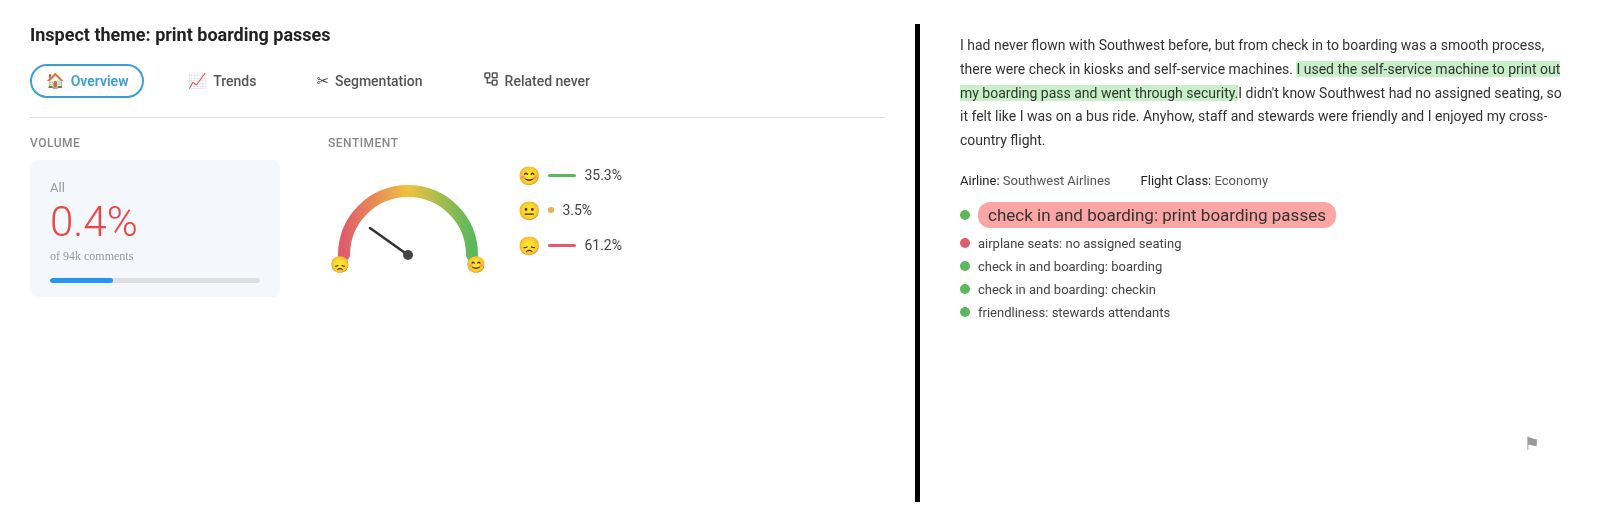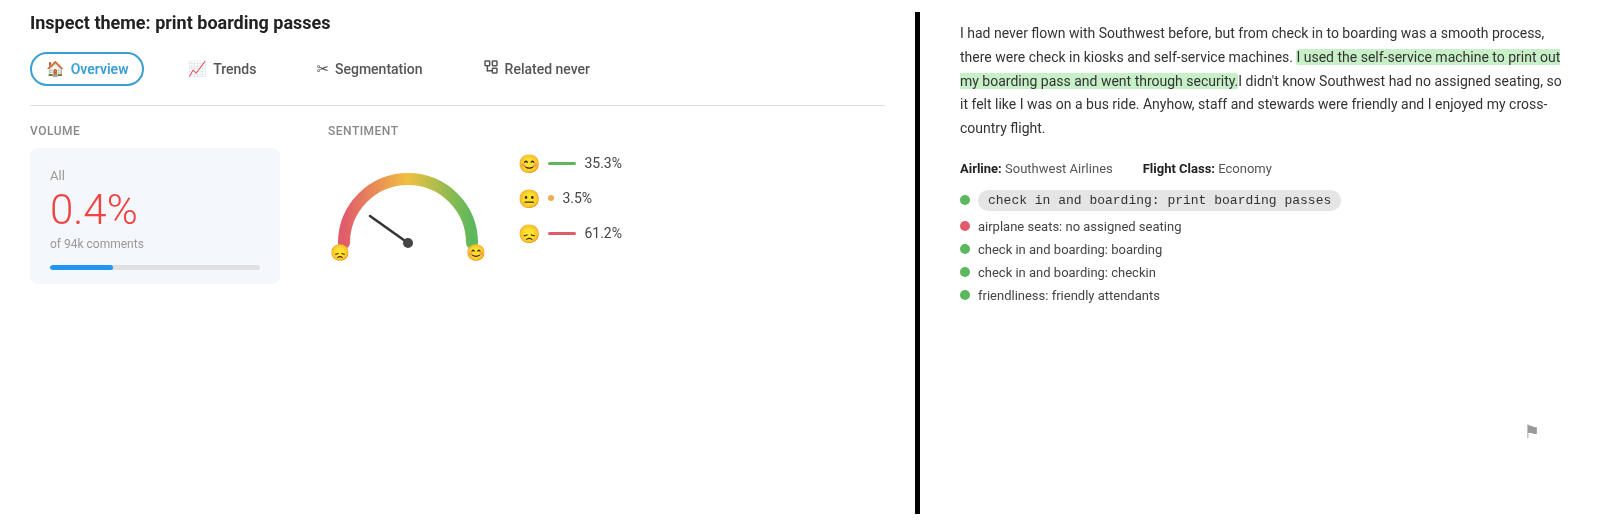--- a/index.html
+++ b/index.html
@@ -6,21 +6,21 @@
     body {
       font-family: -apple-system, BlinkMacSystemFont, 'Segoe UI', Roboto, sans-serif;
       background: #fff;
       color: #333;
       font-size: 14px;
     }
     .container {
       display: flex;
       width: 1600px;
       min-height: 526px;
-      padding: 12px 30px;
+      padding: 24px 30px;
       gap: 0;
     }
     .left-panel {
       width: 920px;
       padding-right: 30px;
     }
     .right-panel {
       width: 680px;
       border-left: 5px solid #000000;
       padding-left: 40px;
@@ -99,20 +99,21 @@
       font-size: 42px;
       font-weight: 300;
       color: #ef4444;
       line-height: 1.1;
       margin-bottom: 4px;
     }
     .volume-comments {
       font-size: 12px;
       color: #999;
       margin-bottom: 14px;
+      font-family: Liberation Serif, serif;
     }
     .progress-bar {
       height: 5px;
       background: #e0e0e0;
       border-radius: 3px;
       overflow: hidden;
     }
     .progress-fill {
       height: 100%;
       background: #2196f3;
@@ -175,21 +176,21 @@
     .meta-row {
       display: flex;
       gap: 30px;
       margin-bottom: 14px;
       font-size: 13px;
     }
     .meta-item {
       color: #555;
     }
     .meta-label {
-      font-weight: 700;
+      font-weight: 400;
       color: #222;
     }
     .tags-list {
       display: flex;
       flex-direction: column;
       gap: 8px;
     }
     .tag-item {
       display: flex;
       align-items: center;
@@ -199,26 +200,25 @@
     }
     .tag-dot {
       width: 10px;
       height: 10px;
       border-radius: 50%;
       flex-shrink: 0;
     }
     .tag-dot.green { background: #5cb85c; }
     .tag-dot.red { background: #e05c6b; }
     .tag-pill {
-      background: #e5e5e5;
+      background: #fca5a5;
       border-radius: 12px;
       padding: 3px 10px;
-      font-size: 13px;
+      font-size: 17px;
       color: #333;
-      font-family: Liberation Mono, monospace;
     }
     .flag-btn {
       position: absolute;
       right: 30px;
       bottom: 20px;
     }
     .flag-icon {
       font-size: 18px;
       color: #999;
       cursor: pointer;
@@ -363,21 +363,21 @@
           <span>check in and boarding: boarding</span>
         </div>
 
         <div class="tag-item">
           <span class="tag-dot green"></span>
           <span>check in and boarding: checkin</span>
         </div>
 
         <div class="tag-item">
           <span class="tag-dot green"></span>
-          <span>friendliness: friendly attendants</span>
+          <span>friendliness: stewards attendants</span>
         </div>
       </div>
 
       <div class="flag-btn">
         <span class="flag-icon">⚑</span>
       </div>
     </div>
   </div>
 </div>
 

